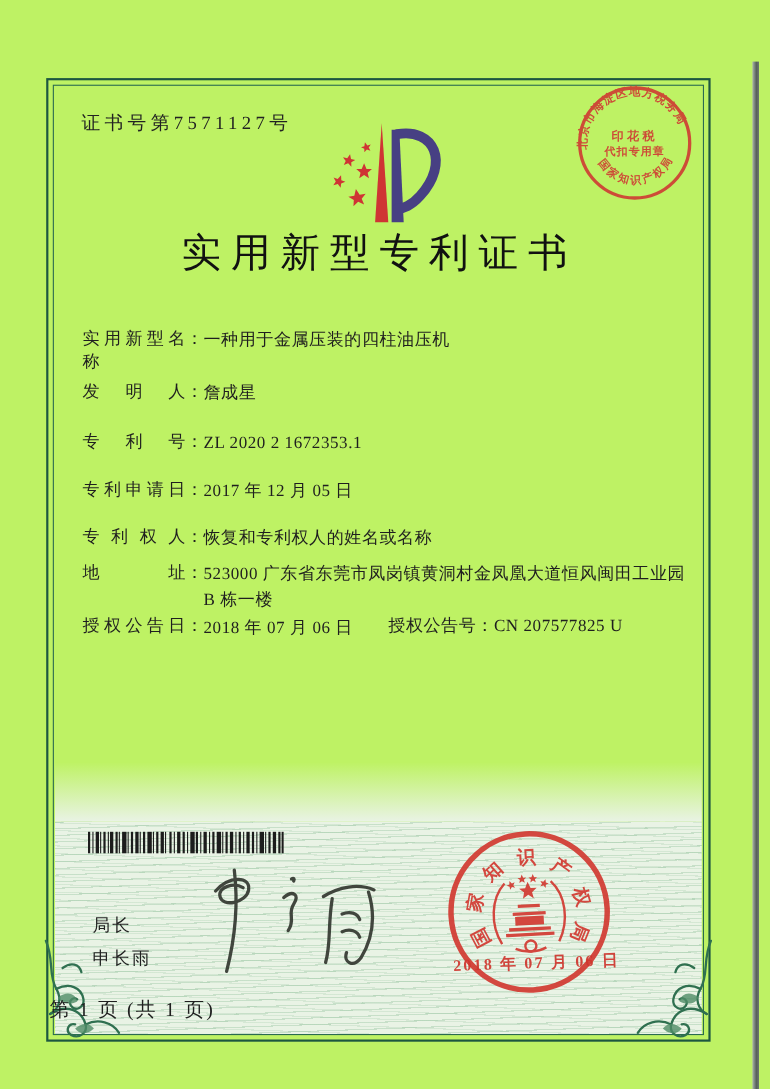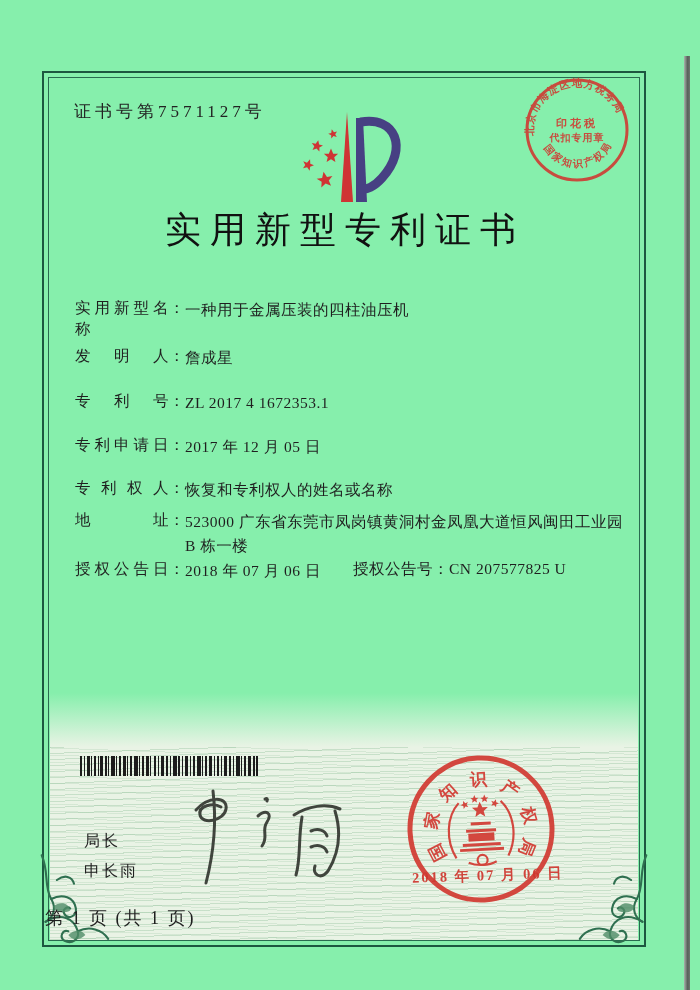--- a/index.html
+++ b/index.html
@@ -1,16 +1,16 @@
 <!DOCTYPE html>
 <html><head>
 <meta charset="utf-8">
 <style>
   html,body{margin:0;padding:0;background:#ffffff;}
-  #page{position:relative;width:700px;height:990px;background:#86efac;overflow:hidden;
+  #page{position:relative;width:700px;height:990px;background:#bef264;overflow:hidden;
         font-family:"Liberation Serif","DejaVu Serif",serif;color:#1f1f1f;}
   .abs{position:absolute;}
   
   #scan-edge-right{left:684px;top:56px;width:6px;height:934px;
      background:linear-gradient(to right,#aab3ac,#57625a 60%,#6d776f);}
   
   #frame-outer{left:42px;top:71px;width:604px;height:876px;border:2.5px solid #1d5740;box-sizing:border-box;}
   #frame-inner{left:48px;top:77px;width:592px;height:864px;border:1px solid #2a6b50;box-sizing:border-box;}
   
   #zone-fade{left:50px;top:693px;width:588px;height:54px;
@@ -115,21 +115,21 @@
 
   <div class="abs" id="title">实用新型专利证书</div>
 
   <div class="abs field-row" style="top:346px;">
     <span class="flabel">发明人</span><span class="fcolon">：</span><span class="fvalue">詹成星</span>
   </div>
   <div class="abs field-row" style="top:298px;">
     <span class="flabel">实用新型名称</span><span class="fcolon">：</span><span class="fvalue">一种用于金属压装的四柱油压机</span>
   </div>
   <div class="abs field-row" style="top:391px;">
-    <span class="flabel">专利号</span><span class="fcolon">：</span><span class="fvalue">ZL 2017 4 1672353.1</span>
+    <span class="flabel">专利号</span><span class="fcolon">：</span><span class="fvalue">ZL 2020 2 1672353.1</span>
   </div>
   <div class="abs field-row" style="top:435px;">
     <span class="flabel">专利申请日</span><span class="fcolon">：</span><span class="fvalue">2017 年 12 月 05 日</span>
   </div>
   <div class="abs field-row" style="top:478px;">
     <span class="flabel">专利权人</span><span class="fcolon">：</span><span class="fvalue">恢复和专利权人的姓名或名称</span>
   </div>
   <div class="abs field-row" style="top:510px;">
     <span class="flabel">地址</span><span class="fcolon">：</span><span class="fvalue">523000 广东省东莞市凤岗镇黄洞村金凤凰大道恒风闽田工业园 B 栋一楼</span>
   </div>

